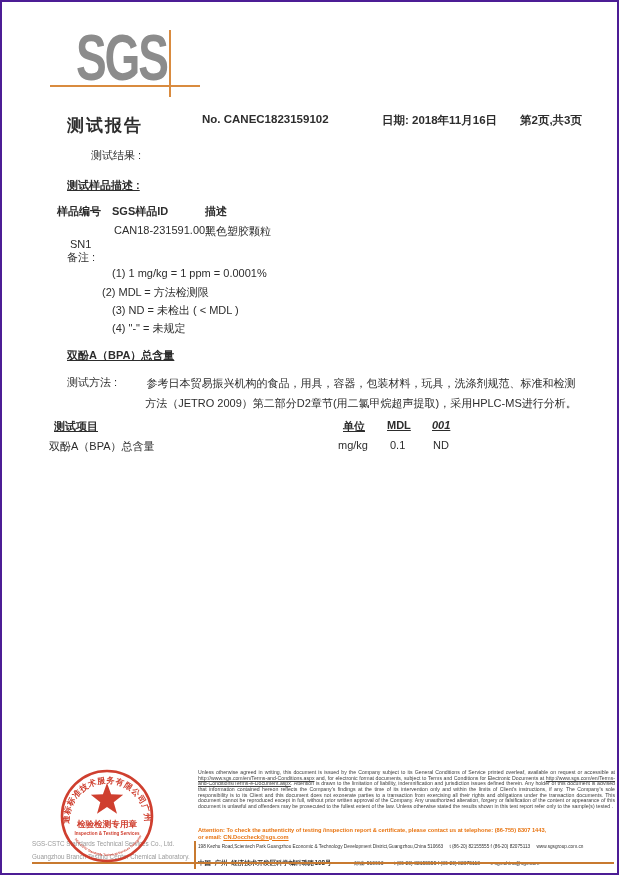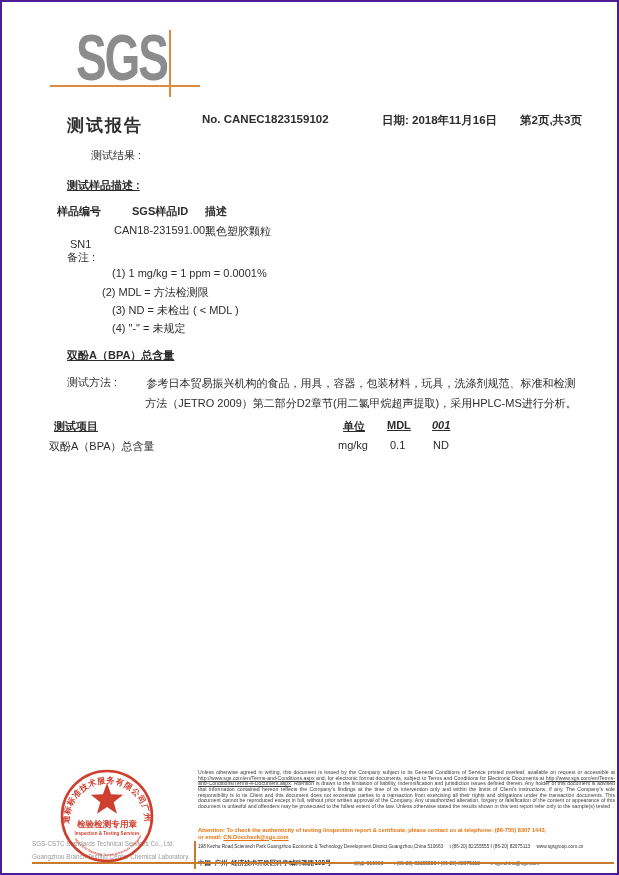--- a/index.html
+++ b/index.html
@@ -55,21 +55,21 @@
   <div class="abs report-title">测试报告</div>
   <div class="abs hmeta" style="left:200px; top:111px;">No. CANEC1823159102</div>
   <div class="abs hmeta" style="left:380px; top:111px;">日期: 2018年11月16日</div>
   <div class="abs hmeta" style="left:518px; top:111px;">第2页,共3页</div>
 
   <div class="abs t11" style="left:65px; top:146px;margin-left:24px;">测试结果 :</div>
 
   <div class="abs t11 bold und" style="left:65px; top:176px;">测试样品描述 :</div>
 
   <div class="abs t11 bold" style="left:55px;  top:202px;">样品编号</div>
-  <div class="abs t11 bold" style="left:110px; top:202px;margin-left:20px;">SGS样品ID</div>
+  <div class="abs t11 bold" style="left:110px; top:202px;">SGS样品ID</div>
   <div class="abs t11 bold" style="left:203px; top:202px;">描述</div>
 
   <div class="abs t11" style="left:68px;  top:236px;">SN1</div>
   <div class="abs t11" style="left:112px; top:222px;">CAN18-231591.001</div>
   <div class="abs t11" style="left:203px; top:222px;text-align:center;">黑色塑胶颗粒</div>
 
   <div class="abs t11" style="left:65px; top:248px;">备注 :</div>
   <div class="abs t11" style="left:110px; top:265px;">(1) 1 mg/kg = 1 ppm = 0.0001%</div>
   <div class="abs t11" style="left:100px; top:283px;text-align:center;">(2) MDL = 方法检测限</div>
   <div class="abs t11" style="left:110px; top:301px;">(3) ND = 未检出 ( &lt; MDL )</div>

